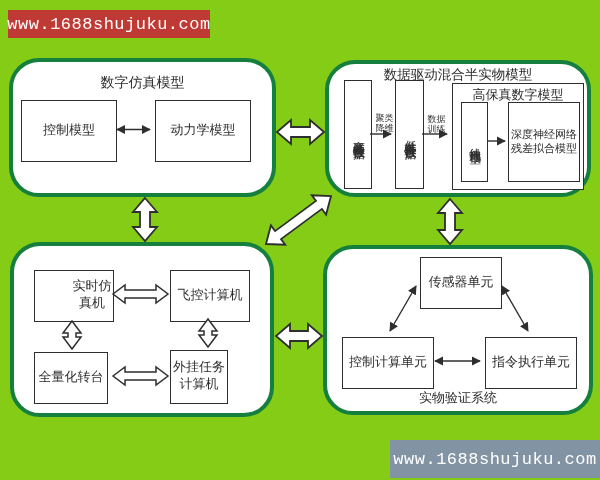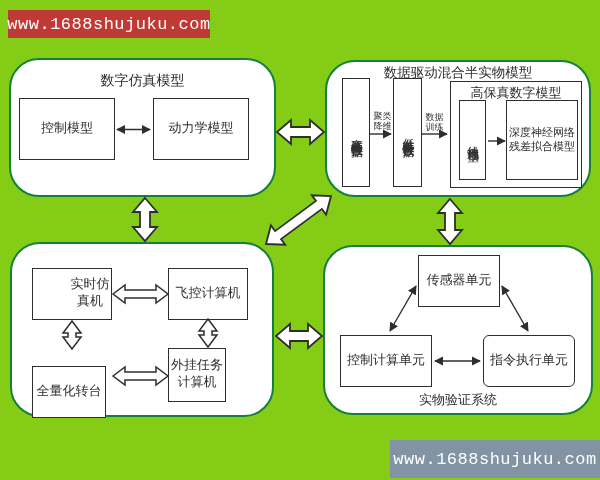--- a/index.html
+++ b/index.html
@@ -20,21 +20,21 @@
     color: #ffffff;
     font-size: 17px;
     letter-spacing: 0.5px;
     z-index: 10;
   }
   .wm-top  { left: 8px;  top: 10px;  width: 202px; height: 28px; background: #bf3a34; }
   .wm-bot  { left: 390px; top: 440px; width: 210px; height: 38px; background: #8293a3; }
 
   .group {
     position: absolute;
-    border: 2px solid #15803d;
+    border: 4px solid #15803d;
     border-radius: 30px;
     box-sizing: border-box;
     background: #ffffff;
   }
   .g-digital  { left: 9px;   top: 58px;  width: 267px; height: 139px; }
   .g-data     { left: 325px; top: 60px;  width: 266px; height: 137px; }
   .g-hil      { left: 10px;  top: 242px; width: 264px; height: 175px; }
   .g-phys     { left: 323px; top: 245px; width: 270px; height: 170px; }
 
   .g-title {
@@ -121,29 +121,29 @@
       <div class="g-title" style="top:2px; font-size:13px;">高保真数字模型</div>
       <div class="node vtext" style="left:8px; top:18px; width:27px; height:80px; font-size:11.5px;">线性代理模型</div>
       <div class="node" style="left:55px; top:18px; width:72px; height:80px; font-size:11px;">深度神经网络
 残差拟合模型</div>
     </div>
   </div>
 
   <div class="group g-hil">
     <div class="node" style="left:20px; top:24px; width:80px; height:52px;padding-left:36px;">实时仿真机</div>
     <div class="node" style="left:156px; top:24px; width:80px; height:52px;">飞控计算机</div>
-    <div class="node" style="left:20px; top:122px; width:74px; height:52px;">全量化转台</div>
+    <div class="node" style="left:20px; top:106px; width:74px; height:52px;">全量化转台</div>
     <div class="node" style="left:156px; top:104px; width:58px; height:54px;">外挂任务
 计算机</div>
   </div>
 
   <div class="group g-phys">
     <div class="node" style="left:93px; top:8px; width:82px; height:52px;">传感器单元</div>
     <div class="node" style="left:15px; top:88px; width:92px; height:52px;">控制计算单元</div>
-    <div class="node" style="left:158px; top:88px; width:92px; height:52px;border-radius:6px;">指令执行单元</div>
+    <div class="node" style="left:158px; top:88px; width:92px; height:52px;">指令执行单元</div>
     <div class="g-title bottom">实物验证系统</div>
   </div>
 
   <svg id="arrow-layer" width="600" height="480" viewBox="0 0 600 480">
     <defs>
       <marker id="ah" viewBox="0 0 10 10" refX="9" refY="5" markerWidth="6.5" markerHeight="6.5" orient="auto-start-reverse">
         <path d="M0,0 L10,5 L0,10 z" fill="#2e2e2e"></path>
       </marker>
     </defs>
 

